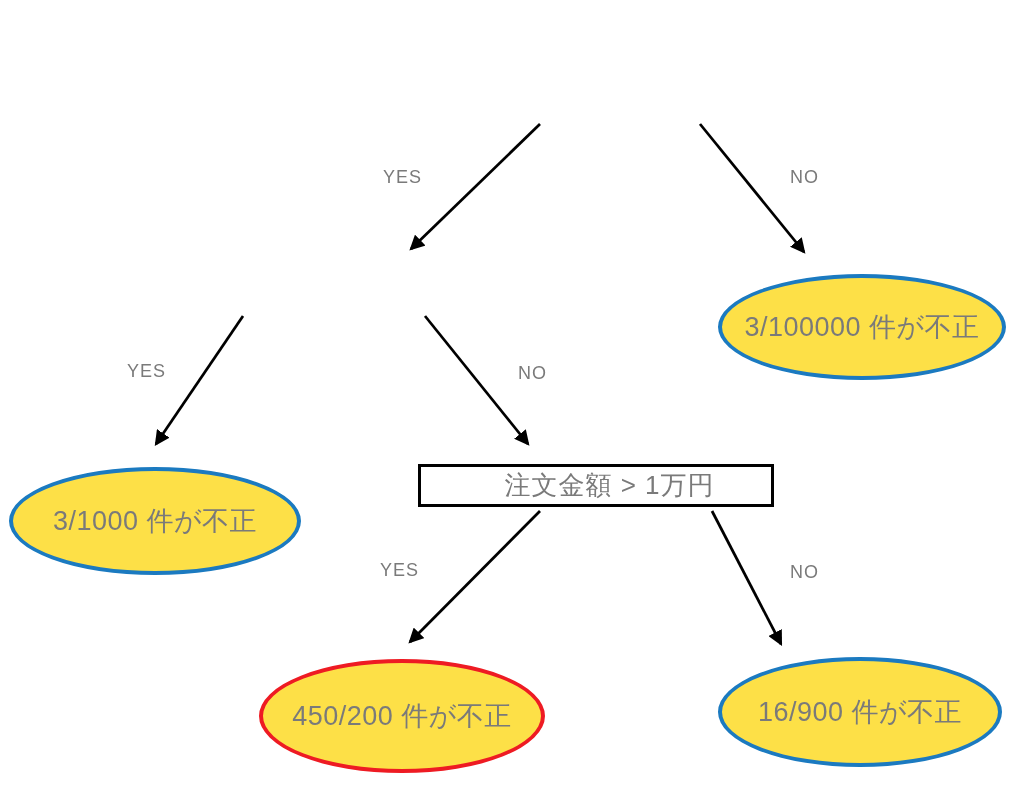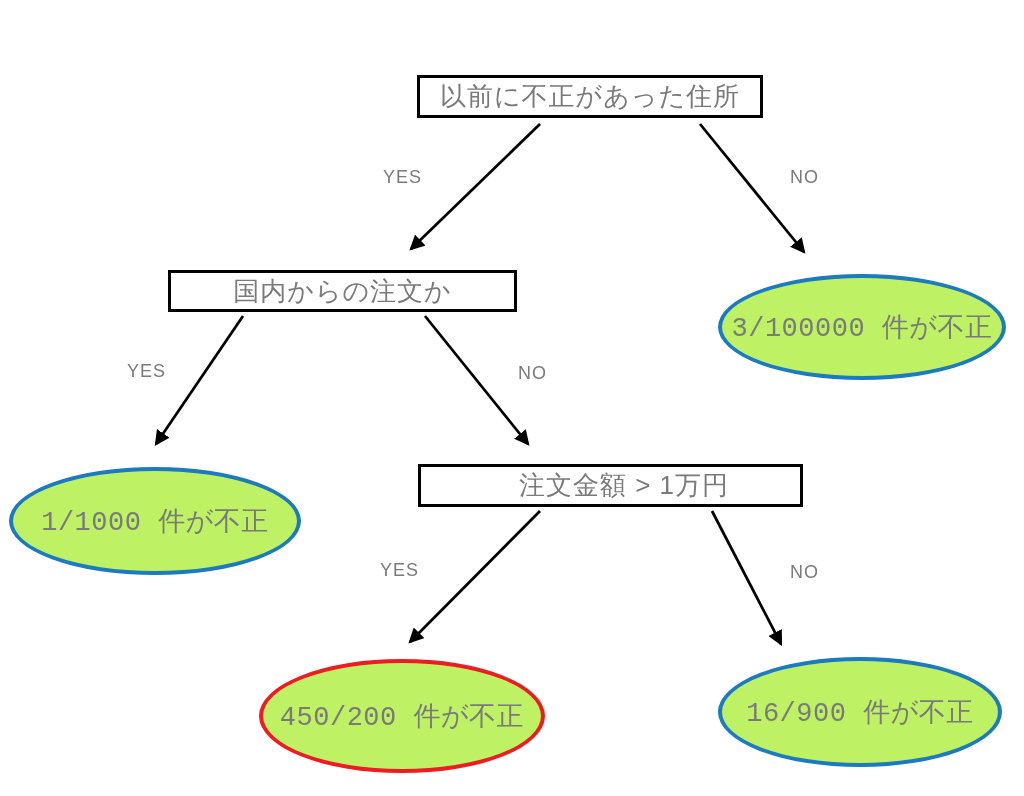--- a/index.html
+++ b/index.html
@@ -36,35 +36,34 @@
     display: flex;
     align-items: center;
     justify-content: center;
     color: var(--text, #7a7a7a);
     font-size: 26px;
     letter-spacing: 1px;
     white-space: nowrap;
   }
   .node-root     { left: 417px; top: 75px;  width: 346px; height: 43px; }
   .node-domestic { left: 168px; top: 270px; width: 349px; height: 42px; }
-  .node-amount   { left: 418px; top: 464px; width: 385px; height: 43px; padding-left: 27px; }
+  .node-amount   { left: 418px; top: 464px; width: 356px; height: 43px; padding-left: 27px; }
 
   .leaf {
     position: absolute;
     box-sizing: border-box;
     border-radius: 50%;
-    background: #bef264;
+    background: #fde047;
     display: flex;
     align-items: center;
     justify-content: center;
     color: var(--text, #7a7a7a);
     font-size: 27px;
     letter-spacing: 0.5px;
     white-space: nowrap;
-    font-family: Liberation Mono, monospace;
   }
   .leaf-safe  { border: 4px solid var(--leaf-safe-outline, #1b7ac0); }
   .leaf-fraud { border: 4px solid var(--leaf-fraud-outline, #ee1b23); }
   .leaf-root-no      { left: 718px; top: 274px; width: 288px; height: 106px; }
   .leaf-domestic-yes { left: 9px;   top: 467px; width: 292px; height: 108px; }
   .leaf-amount-yes   { left: 259px; top: 659px; width: 286px; height: 114px; }
   .leaf-amount-no    { left: 718px; top: 657px; width: 284px; height: 110px; }
 
   .edge-label {
     position: absolute;
@@ -92,39 +91,37 @@
       </marker>
     </defs>
     <line x1="540" y1="124" x2="411" y2="249" marker-end="url(#ah)"></line>
     <line x1="700" y1="124" x2="804" y2="252" marker-end="url(#ah)"></line>
     <line x1="243" y1="316" x2="156" y2="444" marker-end="url(#ah)"></line>
     <line x1="425" y1="316" x2="528" y2="444" marker-end="url(#ah)"></line>
     <line x1="540" y1="511" x2="410" y2="642" marker-end="url(#ah)"></line>
     <line x1="712" y1="511" x2="781" y2="644" marker-end="url(#ah)"></line>
   </svg>
 
-  <div class="decision-box node-root">以前に不正があった住所</div>
 
-  <div class="decision-box node-domestic">国内からの注文か</div>
 
   <div class="decision-box node-amount">注文金額 &gt; 1万円</div>
 
   <div class="edge-label lbl-root-yes">YES</div>
 
   <div class="edge-label lbl-root-no">NO</div>
 
   <div class="edge-label lbl-domestic-yes">YES</div>
 
   <div class="edge-label lbl-domestic-no">NO</div>
 
   <div class="edge-label lbl-amount-yes">YES</div>
 
   <div class="edge-label lbl-amount-no">NO</div>
 
   <div class="leaf leaf-safe leaf-root-no">3/100000 件が不正</div>
 
-  <div class="leaf leaf-safe leaf-domestic-yes">1/1000 件が不正</div>
+  <div class="leaf leaf-safe leaf-domestic-yes">3/1000 件が不正</div>
 
   <div class="leaf leaf-fraud leaf-amount-yes">450/200 件が不正</div>
 
   <div class="leaf leaf-safe leaf-amount-no">16/900 件が不正</div>
 
 </div>
 
 </body></html>

